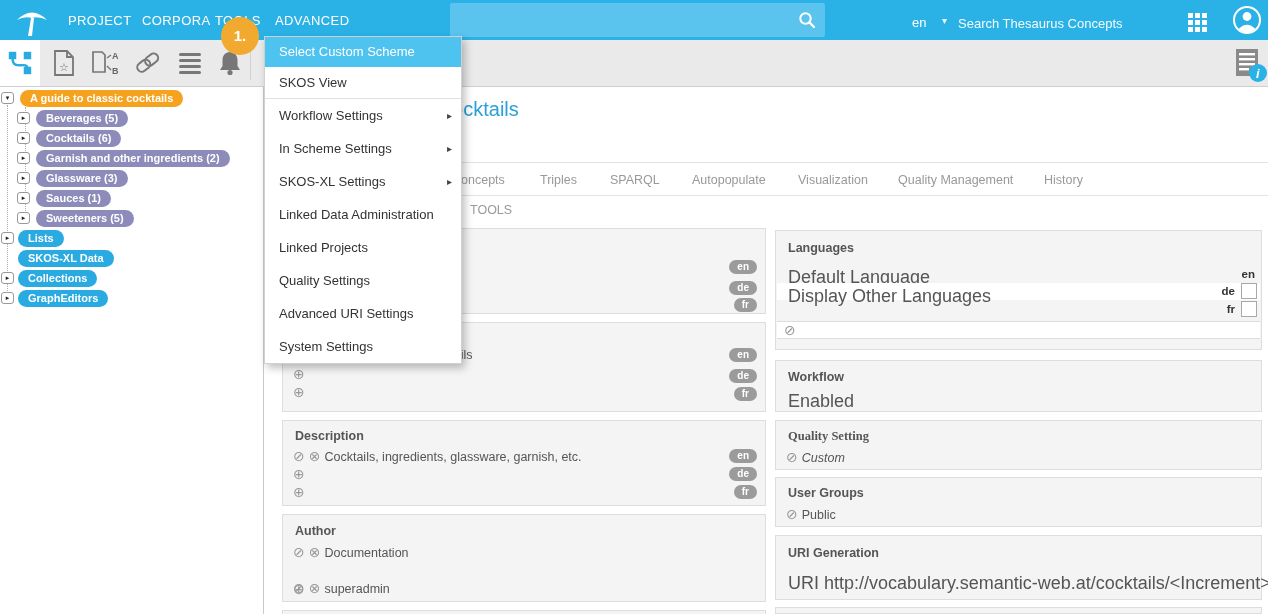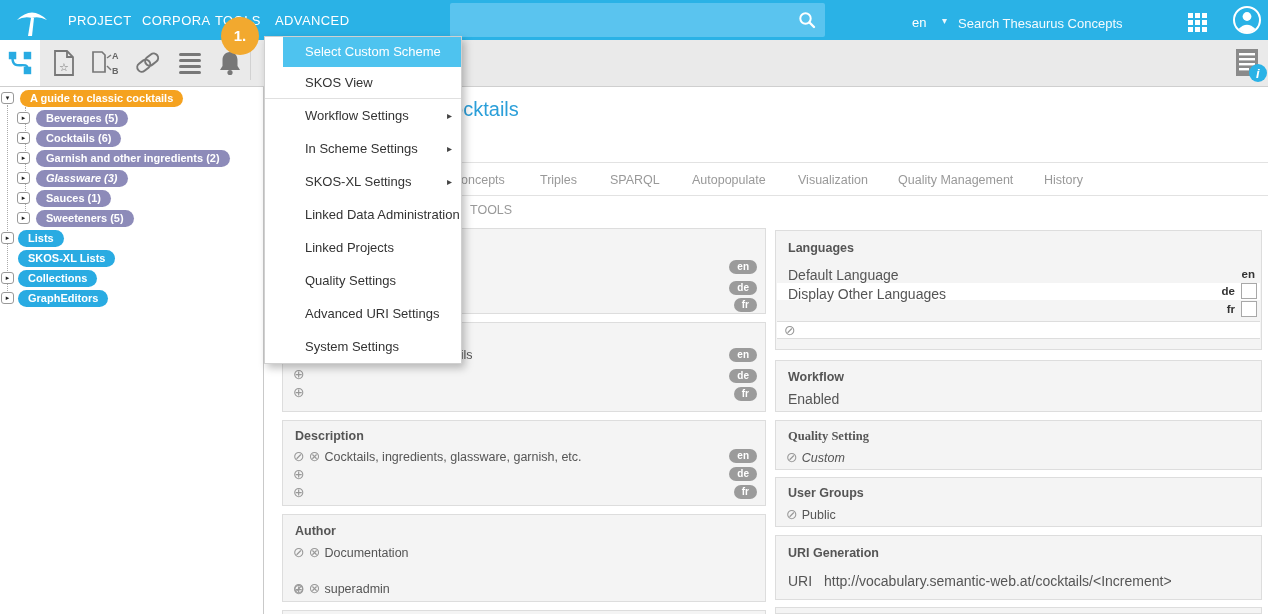--- a/index.html
+++ b/index.html
@@ -43,35 +43,35 @@
 
   
   #main { left:264px; top:87px; width:1004px; height:527px; background:#fff; }
   #page-title { left:18px; top:11px; font-size:20px; color:#2b9fd9; white-space:nowrap; }
   #tabbar { left:0; top:75px; width:1004px; height:34px; border-top:1px solid #e2e2e2; border-bottom:1px solid #e2e2e2; }
   .tab { position:absolute; top:0; height:34px; line-height:34px; font-size:12.5px; color:#999; cursor:pointer; white-space:nowrap; }
   #subtab { left:206px; top:116px; font-size:12.5px; color:#999; cursor:pointer; }
 
   .panel { position:absolute; background:#f4f4f4; border:1px solid #ddd; }
   .phead { position:absolute; left:12px; font-size:12.5px; font-weight:bold; color:#555; white-space:nowrap; }
-  .ptext { position:absolute; font-size:14px; color:#555; white-space:nowrap; }
+  .ptext { position:absolute; font-size:18px; color:#555; white-space:nowrap; }
   .badge { position:absolute; background:#9b9b9b; color:#fff; font-size:10px; font-weight:bold;
       border-radius:8px; padding:1px 8px; line-height:12px; }
   .icnrow { position:absolute; left:10px; white-space:nowrap; }
   .icnrow .sym { margin-right:4px; cursor:pointer; }
   .icnrow .txt { font-size:12.5px; color:#555; }
   .whrow { position:absolute; left:1px; right:1px; background:#fff; }
   .langlbl { position:absolute; font-size:11.5px; font-weight:bold; color:#333; }
   .cb { position:absolute; width:16px; height:16px; background:#fff; border:1px solid #a8a8a8; cursor:pointer; }
 
   
   #dropdown { left:264px; top:36px; width:198px; background:#fff; border:1px solid #d0d0d0;
       box-shadow:3px 4px 8px rgba(0,0,0,.25); z-index:50; }
-  .dd-item { position:relative; height:33px; line-height:33px; padding-left:22px; font-size:13px; color:#333;
-      cursor:pointer; white-space:nowrap;margin-left:18px; }
+  .dd-item { position:relative; height:33px; line-height:33px; padding-left:14px; font-size:13px; color:#333;
+      cursor:pointer; white-space:nowrap; }
   .dd-item.sel { height:30px; line-height:30px; background:#4ec3ef; color:#fff; }
   .dd-item.second { height:31px; line-height:31px; }
   .dd-sep { border-top:1px solid #e0e0e0; margin:0; }
   .dd-arrow { position:absolute; right:9px; top:0; font-size:10px; color:#444; }
 </style>
 </head>
 <body>
 
 <div id="topbar" class="abs">
   <svg class="abs" style="left:13px; top:4px;" width="38" height="34" viewBox="0 0 38 34">
@@ -187,29 +187,29 @@
   <div class="toggle" style="left:1px; top:5px;">▾</div>
   <span class="pill root" style="left:20px; top:3px;">A guide to classic cocktails</span>
 
   <div class="toggle" style="left:17px; top:25px;">▸</div>
   <span class="pill concept" style="left:36px; top:23px;">Beverages (5)</span>
   <div class="toggle" style="left:17px; top:45px;">▸</div>
   <span class="pill concept" style="left:36px; top:43px;">Cocktails (6)</span>
   <div class="toggle" style="left:17px; top:65px;">▸</div>
   <span class="pill concept" style="left:36px; top:63px;">Garnish and other ingredients (2)</span>
   <div class="toggle" style="left:17px; top:85px;">▸</div>
-  <span class="pill concept" style="left:36px; top:83px;font-style:italic;">Glassware (3)</span>
+  <span class="pill concept" style="left:36px; top:83px;">Glassware (3)</span>
   <div class="toggle" style="left:17px; top:105px;">▸</div>
   <span class="pill concept" style="left:36px; top:103px;">Sauces (1)</span>
   <div class="toggle" style="left:17px; top:125px;">▸</div>
   <span class="pill concept" style="left:36px; top:123px;">Sweeteners (5)</span>
 
   <div class="toggle" style="left:1px; top:145px;">▸</div>
   <span class="pill blue" style="left:18px; top:143px;">Lists</span>
-  <span class="pill blue" style="left:18px; top:163px;">SKOS-XL Lists</span>
+  <span class="pill blue" style="left:18px; top:163px;">SKOS-XL Data</span>
   <div class="toggle" style="left:1px; top:185px;">▸</div>
   <span class="pill blue" style="left:18px; top:183px;">Collections</span>
   <div class="toggle" style="left:1px; top:205px;">▸</div>
   <span class="pill blue" style="left:18px; top:203px;">GraphEditors</span>
 </div>
 
 <div id="main" class="abs">
   <div id="page-title" class="abs">A guide to classic cocktails</div>
 
   <div id="tabbar" class="abs">

